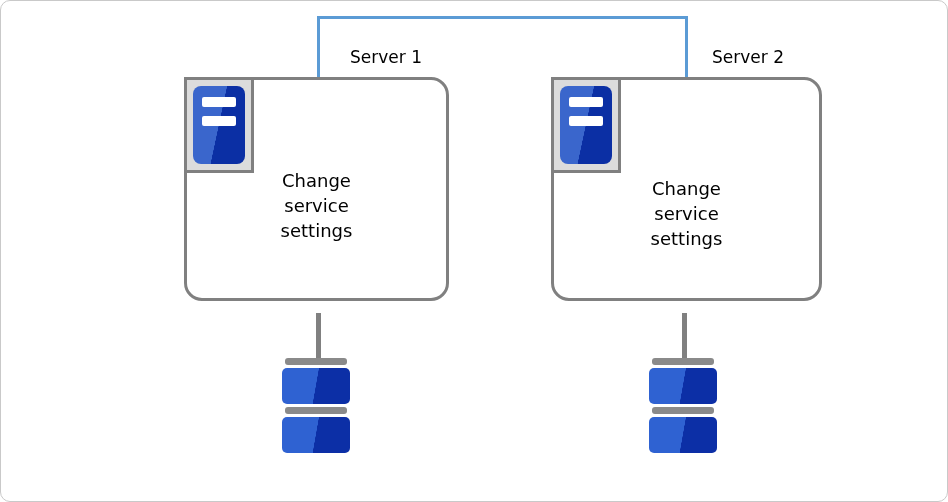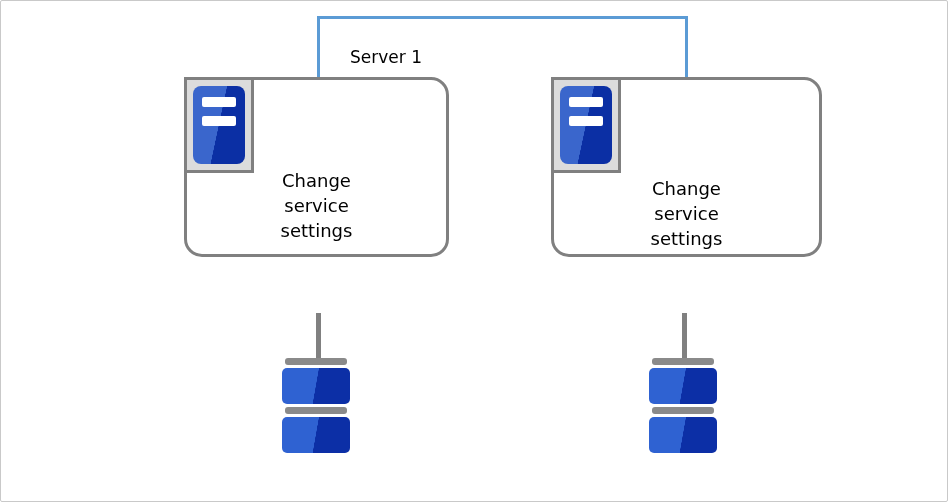--- a/index.html
+++ b/index.html
@@ -1,32 +1,32 @@
 <!DOCTYPE html>
 <html><head>
 <meta charset="utf-8">
 <style>
   html,body{margin:0;padding:0;background:#fff;}
   .canvas{
     position:relative;width:948px;height:502px;box-sizing:border-box;
-    background:#ffffff;border:1px solid #c9c9c9;border-radius:2px;overflow:hidden;
+    background:#ffffff;border:1px solid #c9c9c9;border-radius:10px;overflow:hidden;
     font-family:"DejaVu Sans","Liberation Sans",sans-serif;color:#000;
   }
   
   .connector{
     position:absolute;left:316px;top:15px;width:371px;height:62px;
     border:3px solid #5b9bd5;border-bottom:none;box-sizing:border-box;
   }
   
   .server-label{position:absolute;top:46px;width:140px;text-align:center;font-size:17px;line-height:20px;}
   .s1{left:315px;}
   .s2{left:677px;}
   
   .server-box{
-    position:absolute;top:76px;height:180px;box-sizing:border-box;background:#fff;
+    position:absolute;top:76px;height:224px;box-sizing:border-box;background:#fff;
     border:3px solid #808080;border-radius:18px;
   }
   .box1{left:183px;width:265px;}
   .box2{left:550px;width:271px;}
   
   .server-icon{
     position:absolute;left:-3px;top:-3px;width:70px;height:96px;box-sizing:border-box;
     background:#dcdcdc;border:3px solid #808080;
   }
   .icon-body{
@@ -57,20 +57,21 @@
   .disk-label{position:absolute;left:246px;top:457px;width:140px;text-align:center;font-size:18px;line-height:20px;}
 </style>
 </head>
 <body>
 
 <div class="canvas">
 
   <div class="connector"></div>
 
   <div class="server-label s1">Server 1</div>
+  <div class="server-label s2">Server 2</div>
 
   <div class="server-box box1">
     <div class="server-icon">
       <div class="icon-body">
         <div class="icon-bar b1"></div>
         <div class="icon-bar b2"></div>
       </div>
     </div>
     <div class="box-text">
       <div>Change</div>

